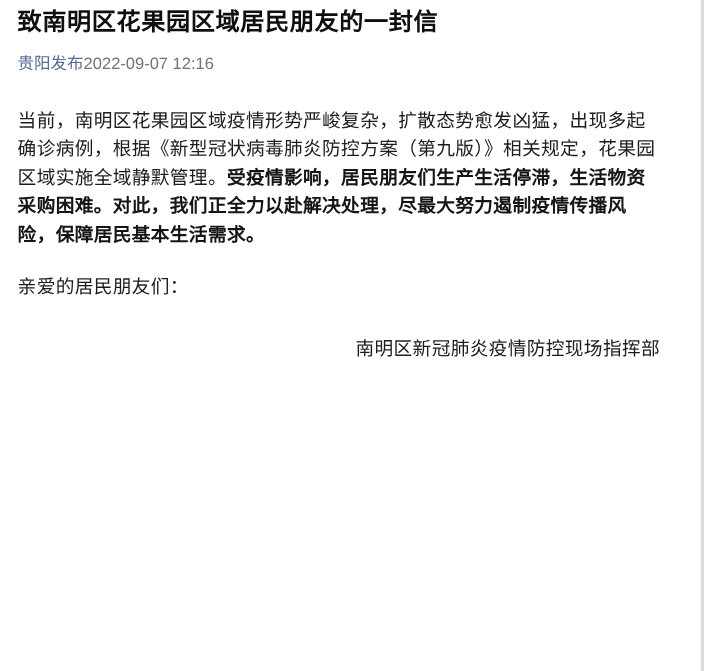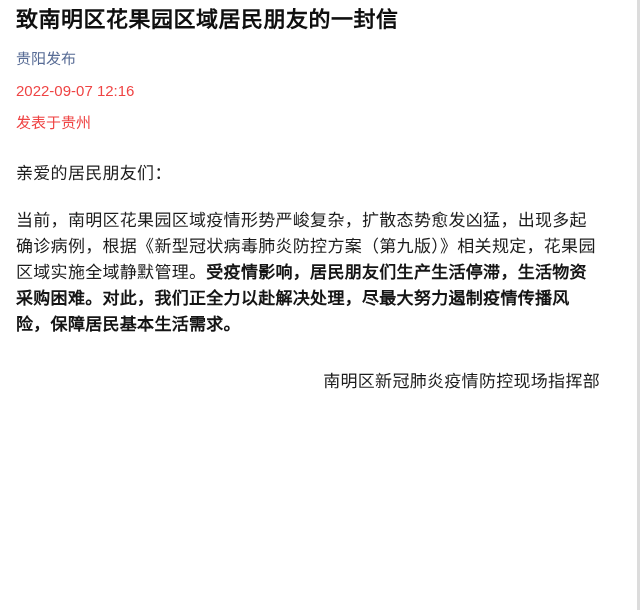--- a/index.html
+++ b/index.html
@@ -33,33 +33,31 @@
     margin: 0 0 13px 0;
     font-size: 22px;
     line-height: 1.3;
     font-weight: 700;
     color: #0f0f0f;
     letter-spacing: 0.5px;
   }
   .byline {
     display: flex;
     align-items: baseline;
-    gap: 11px;
     margin-bottom: 28px;
     font-size: 15px;
     line-height: 1.4;
-    flex-direction: column;
   }
   .byline .account {
     color: #576b95;
     font-weight: 500;
     cursor: pointer;
   }
   .byline .meta {
-    color: #ef4444;
+    color: #737373;
     font-weight: 400;
   }
   .body-text {
     font-size: 17px;
     line-height: 26px;
     color: #1c1c1c;
     letter-spacing: 0.3px;
   }
   .body-text p {
     margin: 0 0 21px 0;
@@ -80,31 +78,30 @@
 </head>
 <body>
 
 <div class="page">
 
   <h1 class="article-title">致南明区花果园区域居民朋友的一封信</h1>
 
   <div class="byline">
     <span class="account">贵阳发布</span>
     <span class="meta">2022-09-07 12:16</span>
-    <span class="meta">发表于贵州</span>
   </div>
 
   <div class="body-text">
 
     <p>
-      <span>亲爱的居民朋友们：</span>
+      <span>当前，南明区花果园区域疫情形势严峻复杂，扩散态势愈发凶猛，出现多起确诊病例，根据《新型冠状病毒肺炎防控方案（第九版）》相关规定，花果园区域实施全域静默管理。</span><span class="bold-run">受疫情影响，居民朋友们生产生活停滞，生活物资采购困难。对此，我们正全力以赴解决处理，尽最大努力遏制疫情传播风险，保障居民基本生活需求。</span>
     </p>
 
     <p>
-      <span>当前，南明区花果园区域疫情形势严峻复杂，扩散态势愈发凶猛，出现多起确诊病例，根据《新型冠状病毒肺炎防控方案（第九版）》相关规定，花果园区域实施全域静默管理。</span><span class="bold-run">受疫情影响，居民朋友们生产生活停滞，生活物资采购困难。对此，我们正全力以赴解决处理，尽最大努力遏制疫情传播风险，保障居民基本生活需求。</span>
+      <span>亲爱的居民朋友们：</span>
     </p>
 
 
 
     <div class="signature-block">
       <div>南明区新冠肺炎疫情防控现场指挥部</div>
 
     </div>
 
   </div>

